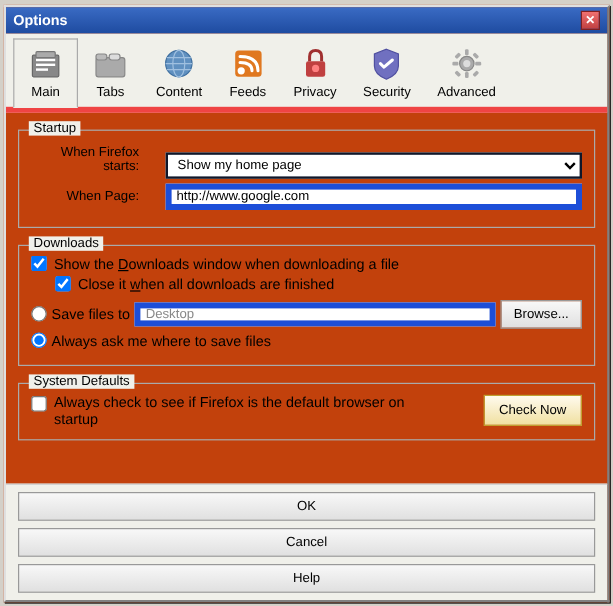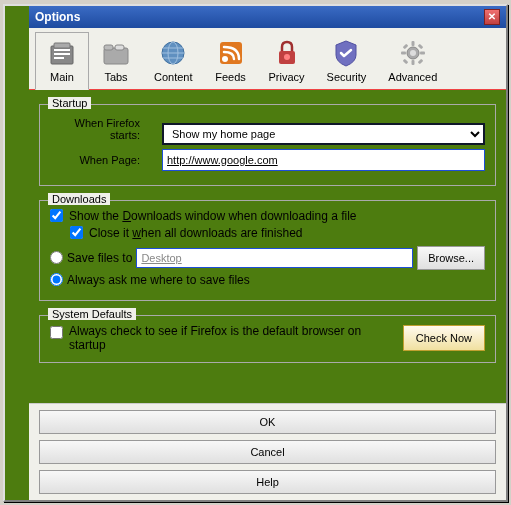--- a/index.html
+++ b/index.html
@@ -10,28 +10,27 @@
       display: flex;
       align-items: center;
       justify-content: center;
       width: 511px;
       height: 505px;
       overflow: hidden;
     }
     .window {
       width: 505px;
       height: 498px;
-      background: #4d7c0f;
+      background: #c2410c;
       border: 2px solid #808080;
       border-top: 2px solid #dfdfdf;
       border-left: 2px solid #dfdfdf;
       box-shadow: 1px 1px 0 #000;
       display: flex;
       flex-direction: column;
-      padding-left: 24px;
     }
     .titlebar {
       background: linear-gradient(to bottom, #3a6bc4, #1e4ba0);
       color: white;
       font-size: 12px;
       font-weight: bold;
       padding: 3px 6px;
       display: flex;
       align-items: center;
       justify-content: space-between;
@@ -50,21 +49,21 @@
       color: white;
       font-size: 10px;
       display: flex;
       align-items: center;
       justify-content: center;
       cursor: pointer;
       font-weight: bold;
     }
     .toolbar {
       background: #f0f0ea;
-      border-bottom: 1px solid #ef4444;
+      border-bottom: 5px solid #ef4444;
       display: flex;
       flex-direction: row;
       padding: 4px 6px 0 6px;
       gap: 0;
     }
     .tab-item {
       display: flex;
       flex-direction: column;
       align-items: center;
       padding: 4px 10px 6px 10px;
@@ -127,24 +126,23 @@
       background: white;
       border: 2px solid #0f172a;
       font-size: 11px;
       padding: 1px 4px;
       margin-top: 10px;
     }
     input[type="text"] {
       flex: 1;
       height: 22px;
       background: white;
-      border: 1px solid #1d4ed8;
+      border: 5px solid #1d4ed8;
       font-size: 11px;
       padding: 1px 4px;
-      text-decoration: underline;
     }
     .btn {
       padding: 2px 10px;
       height: 24px;
       background: linear-gradient(to bottom, #f8f8f8, #e0e0e0);
       border: 1px solid #999;
       font-size: 11px;
       cursor: pointer;
       white-space: nowrap;
     }

